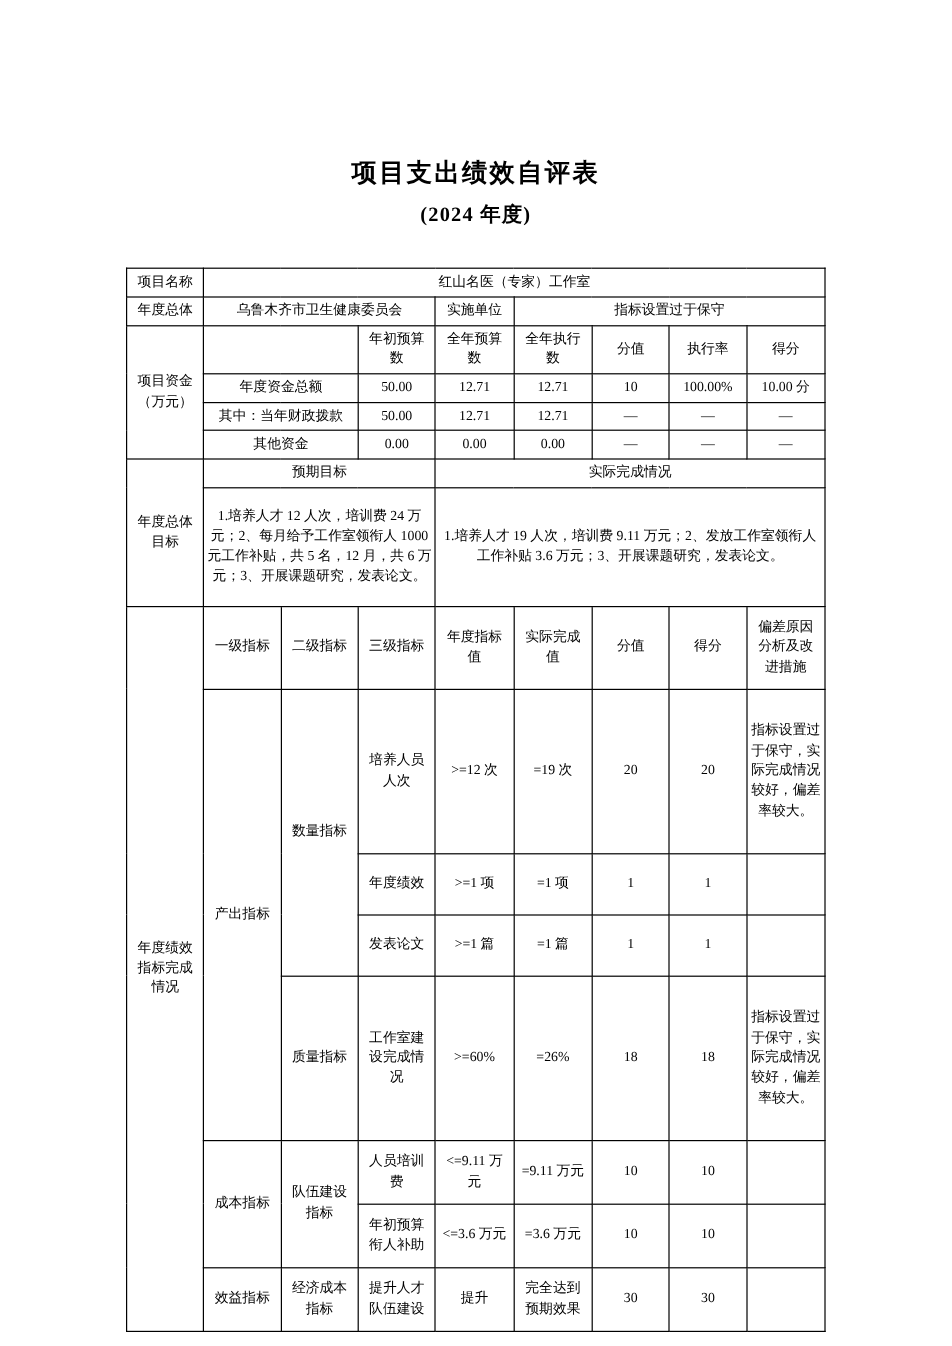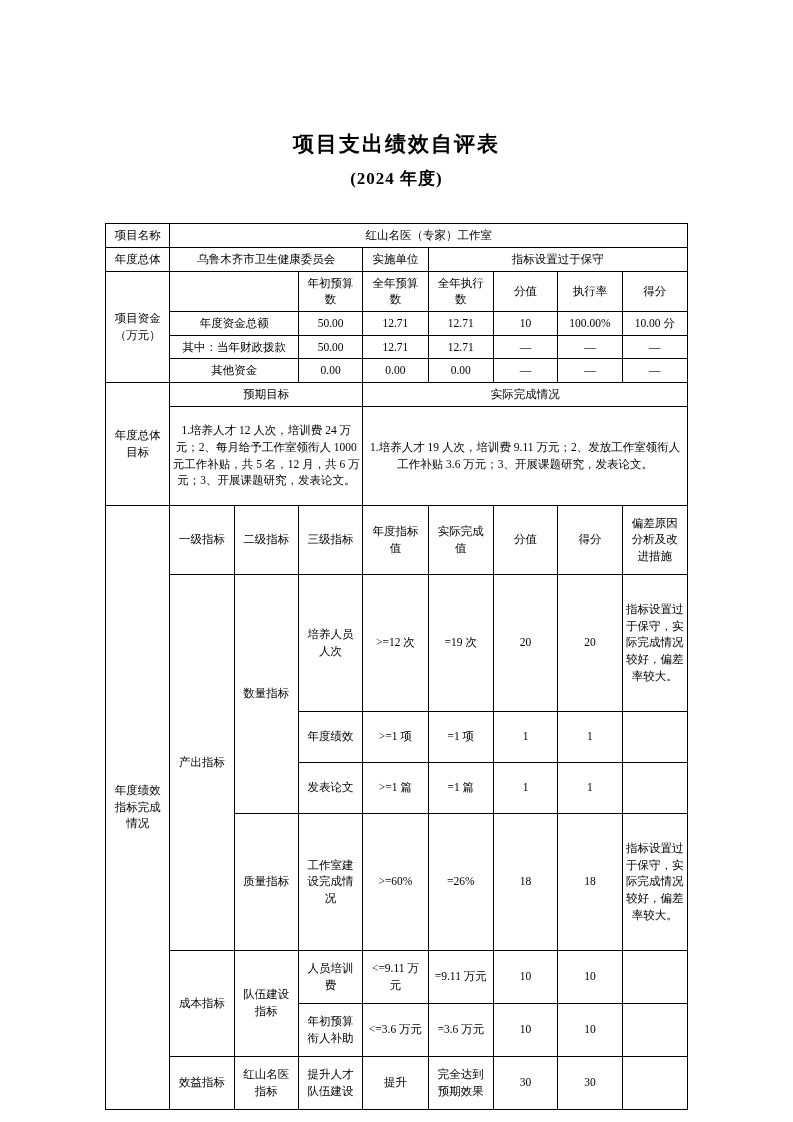--- a/index.html
+++ b/index.html
@@ -270,21 +270,21 @@
       <td>&lt;=3.6 万元</td>
       <td>=3.6 万元</td>
       <td>10</td>
       <td>10</td>
       <td></td>
     </tr>
 
     <tr>
       <td>效益指标</td>
       <td>
-        <div>红山名医</div>
+        <div>经济成本</div>
         <div>指标</div>
       </td>
       <td style="height:46px">
         <div>提升人才</div>
         <div>队伍建设</div>
       </td>
       <td>提升</td>
       <td>
         <div>完全达到</div>
         <div>预期效果</div>

